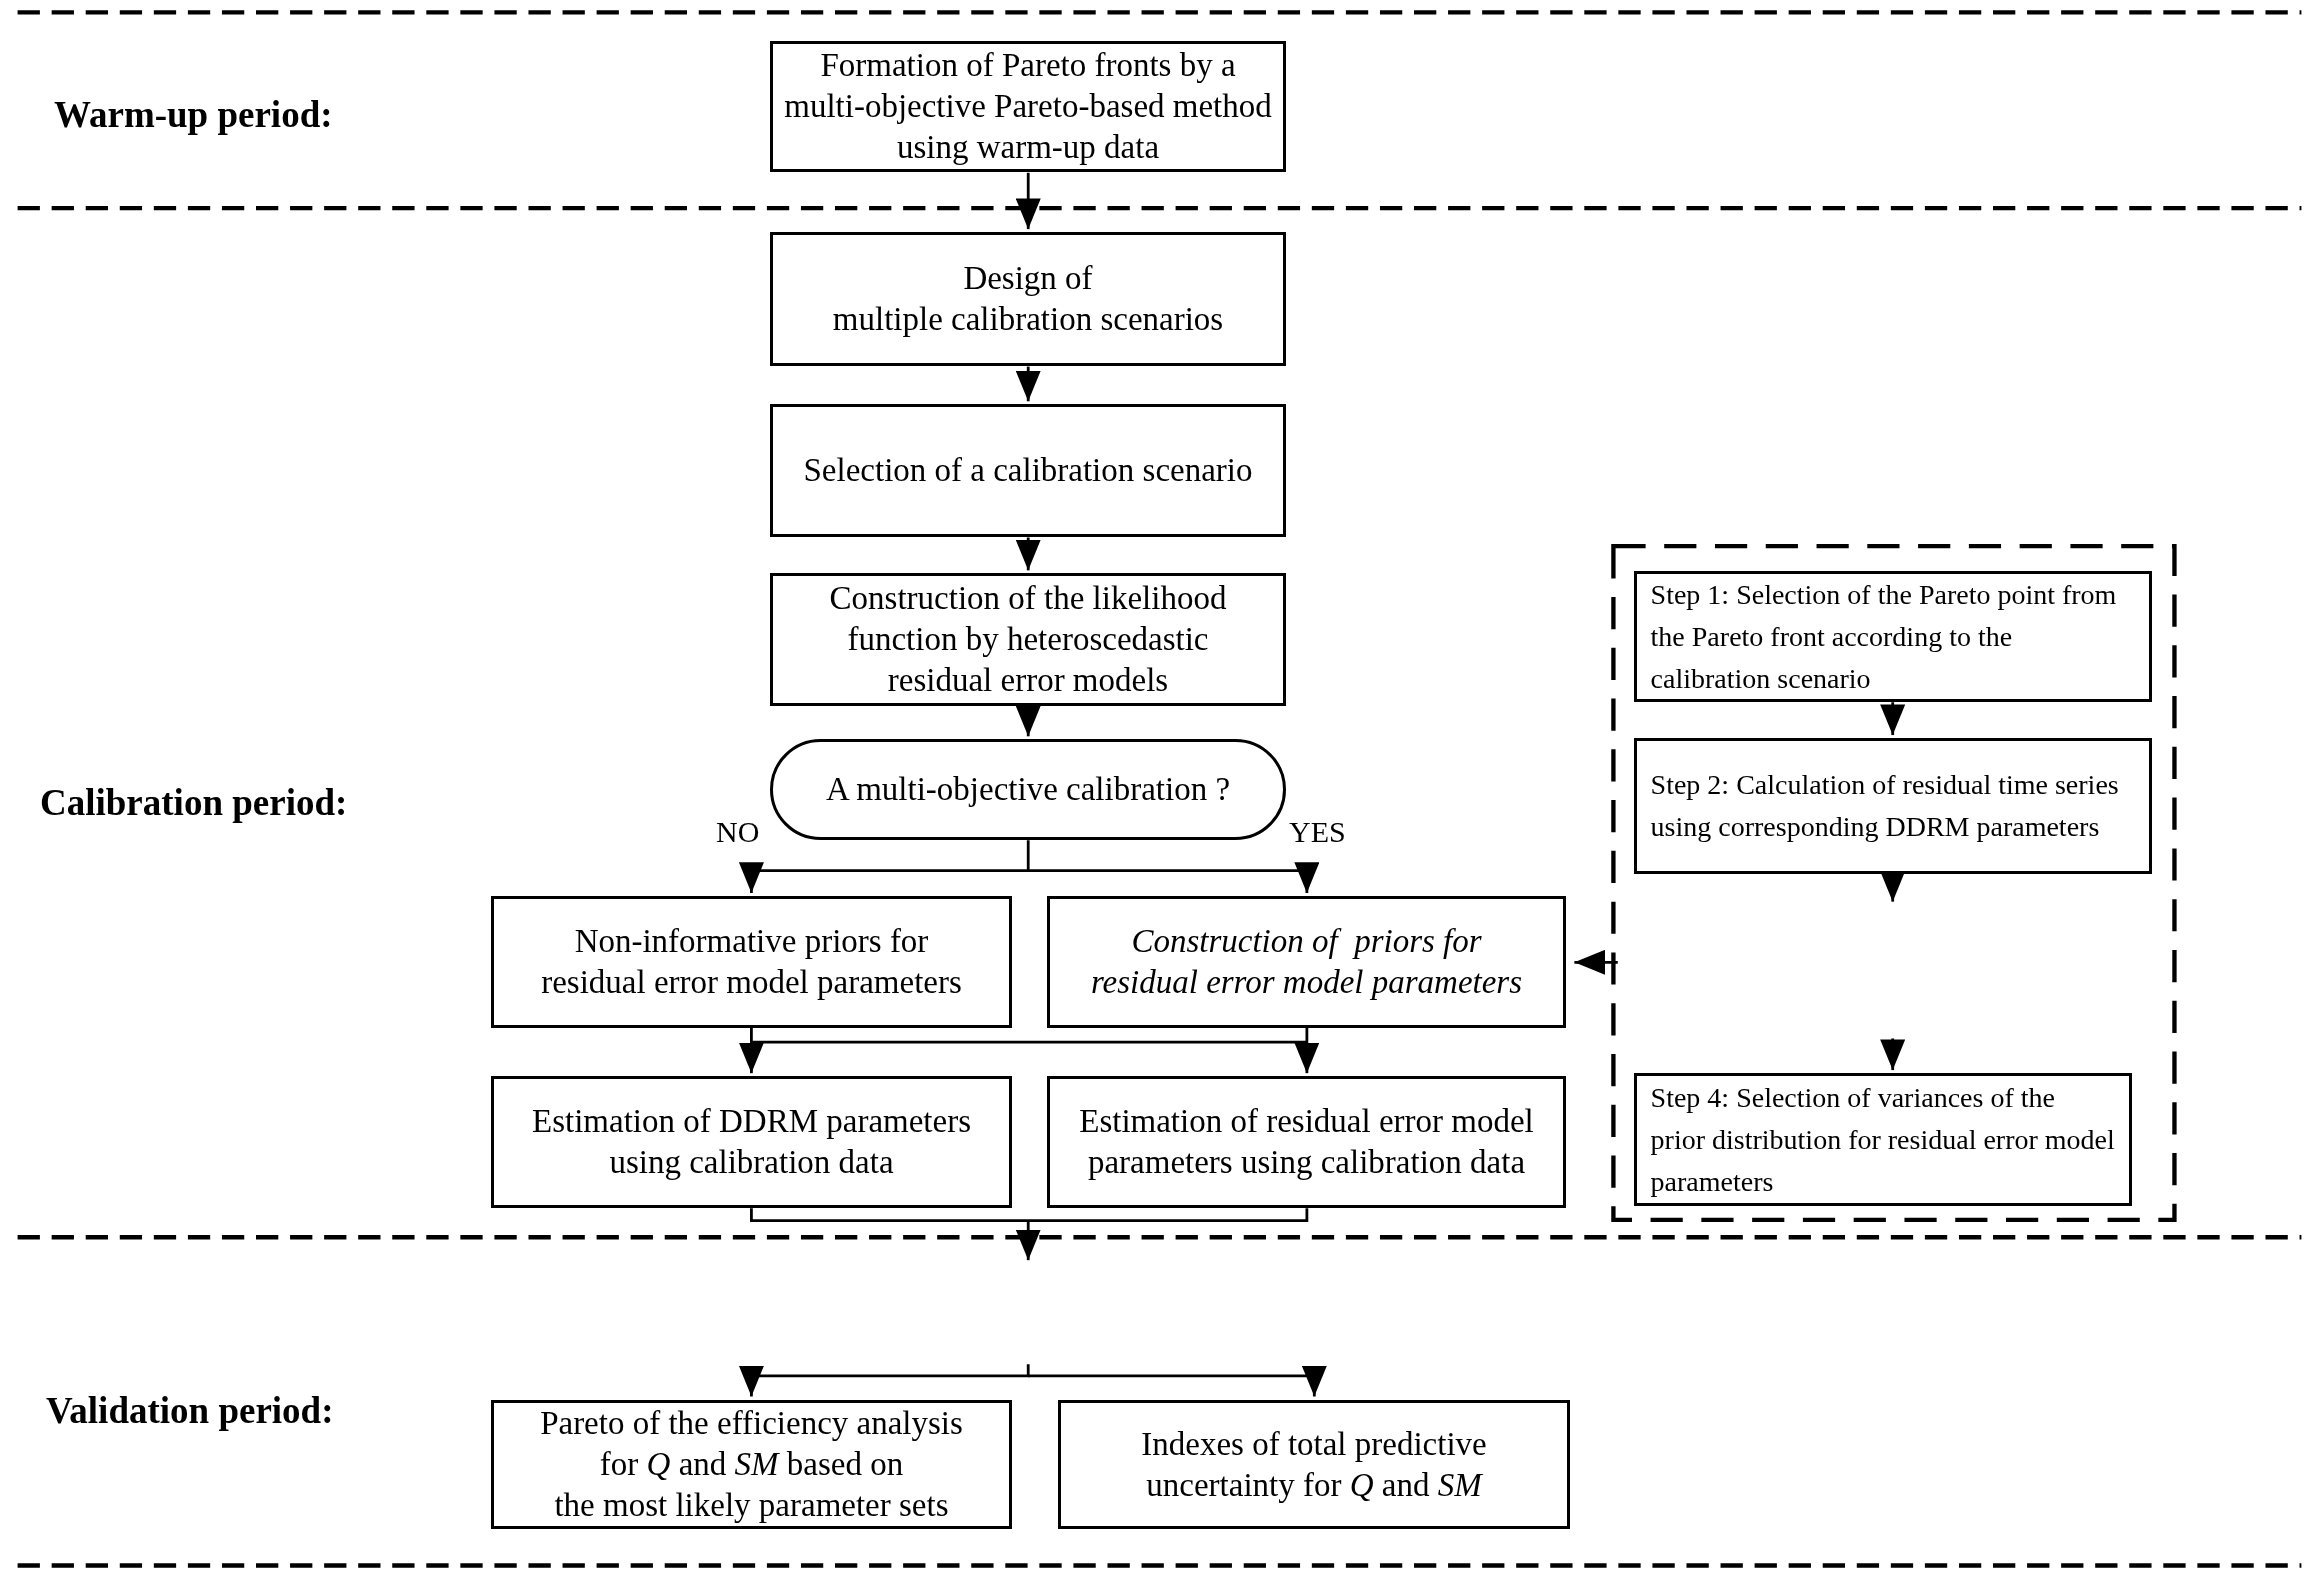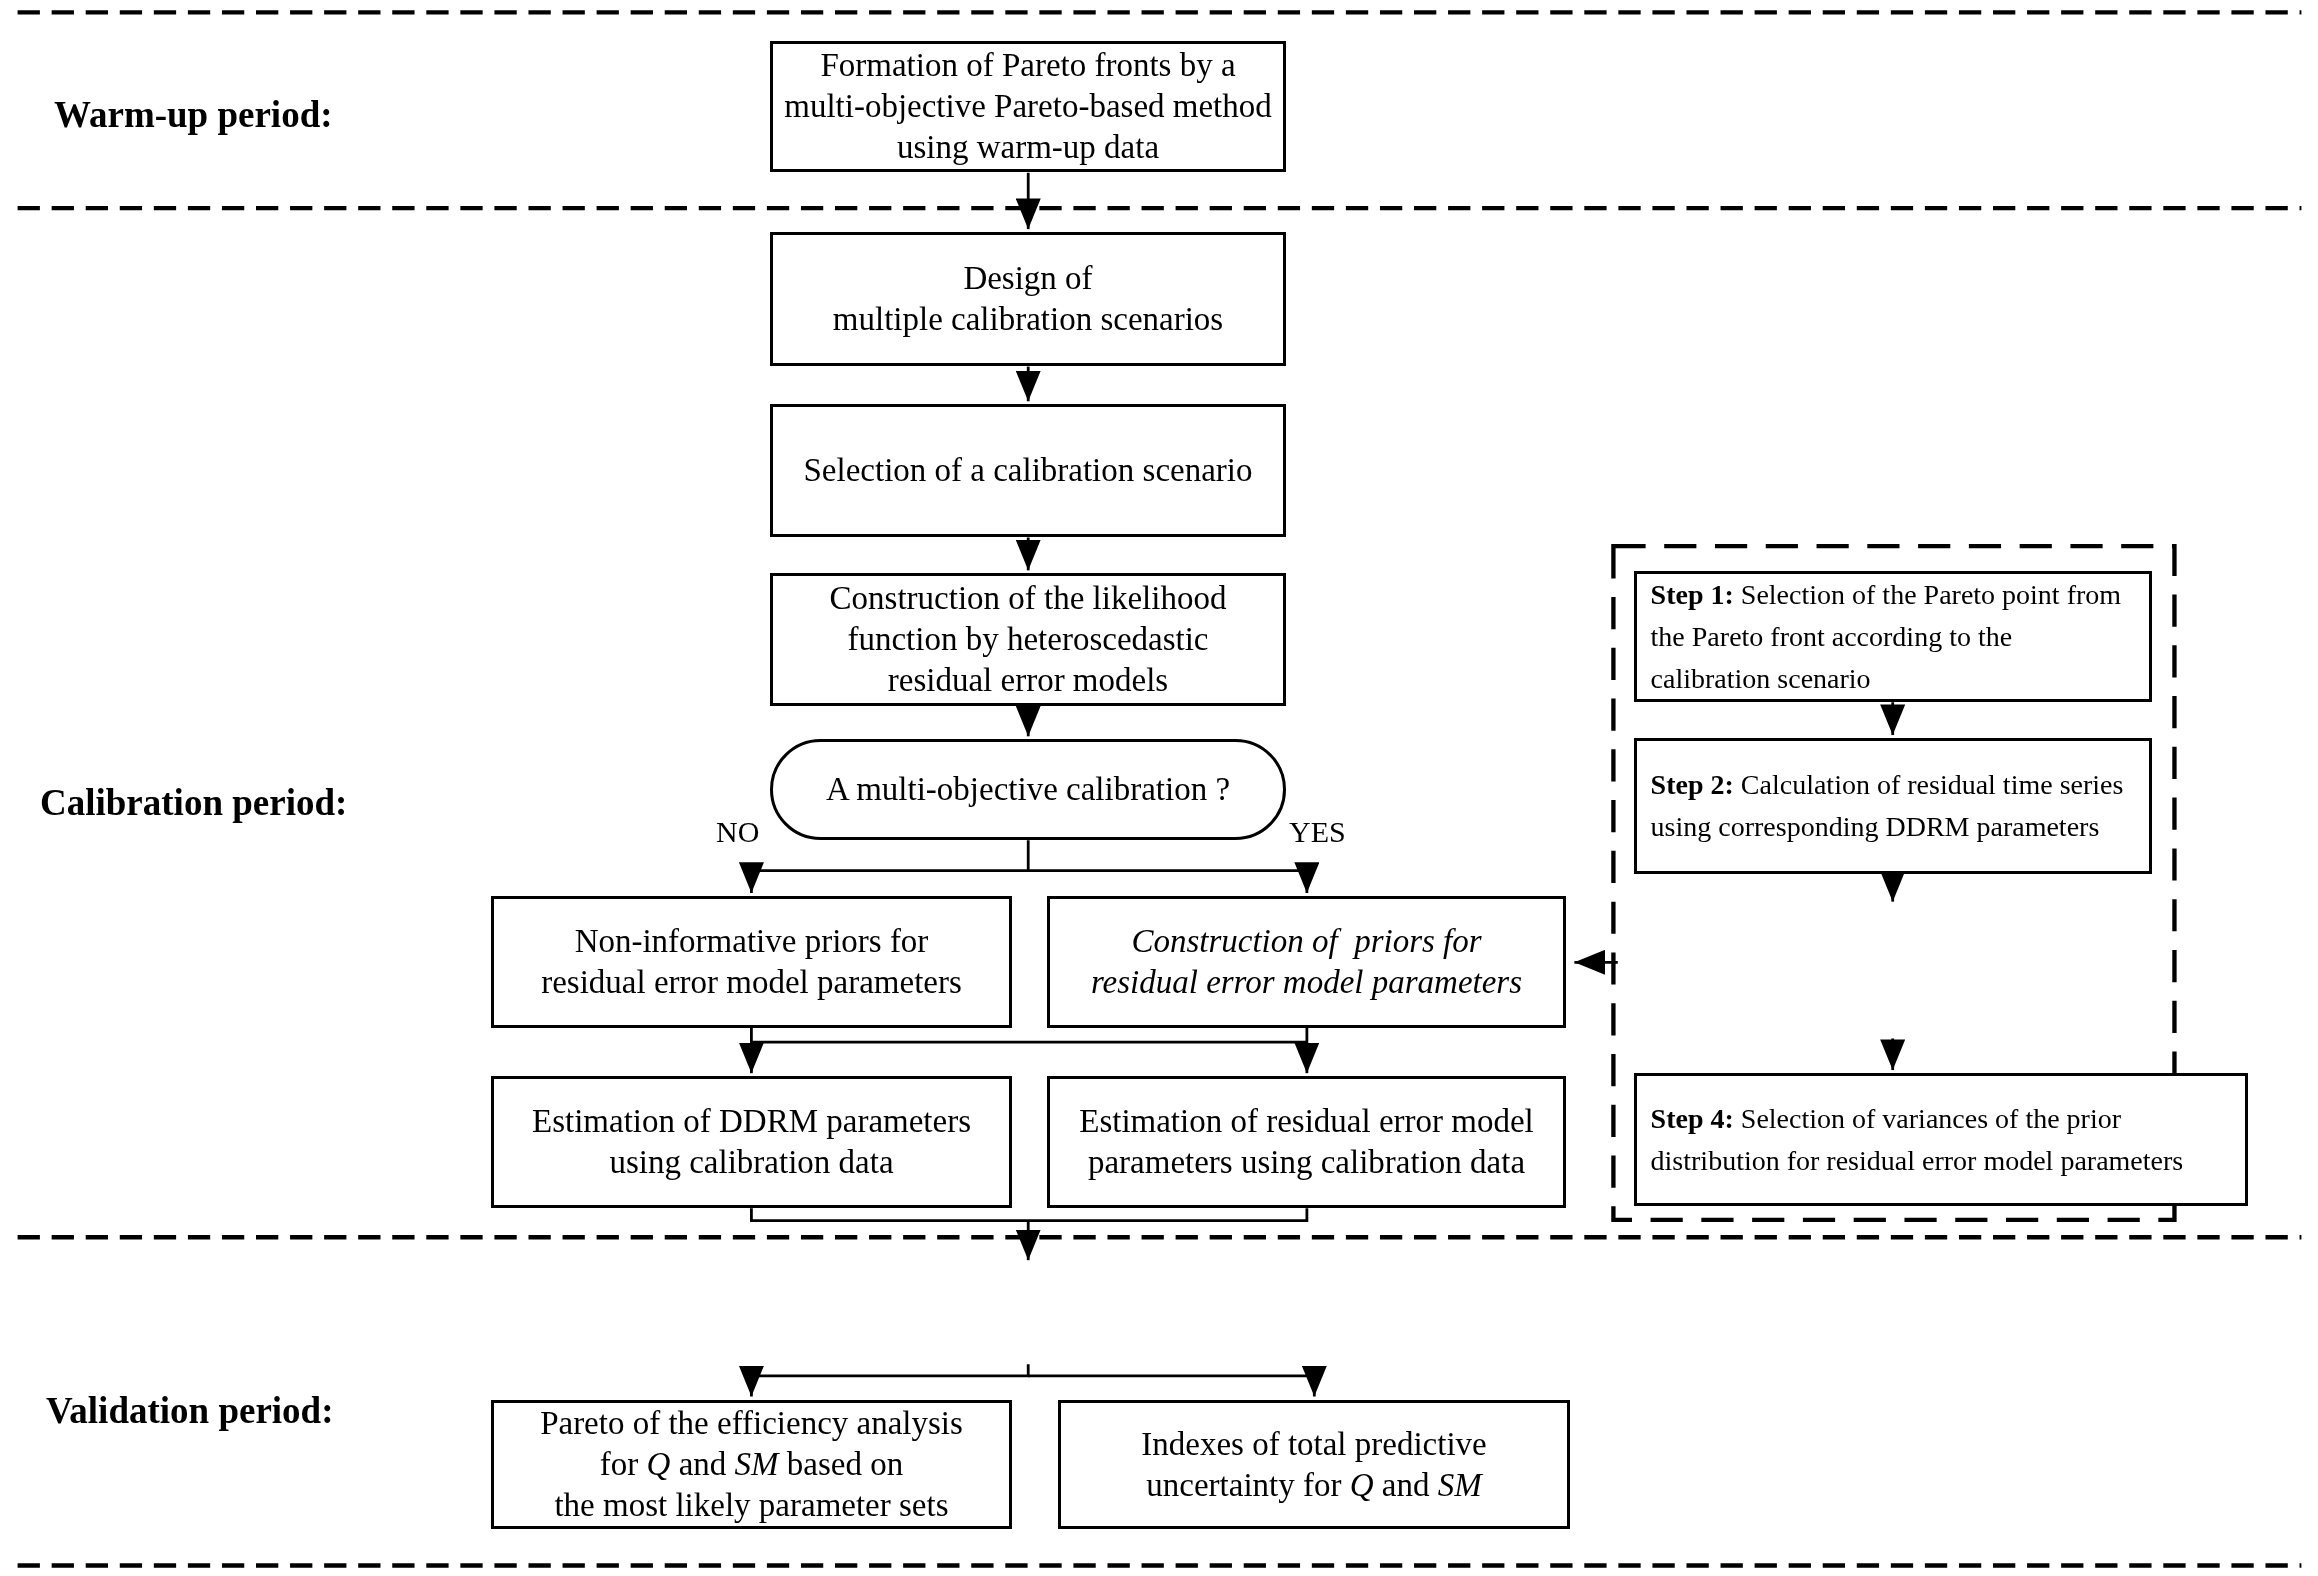--- a/index.html
+++ b/index.html
@@ -19,21 +19,21 @@
     position:absolute;box-sizing:border-box;border:3.7px solid #000;background:#fff;
     display:flex;align-items:center;justify-content:flex-start;text-align:left;
     font-size:28px;line-height:42px;padding:0 13.6px;
   }
   .period-label{
     position:absolute;font-weight:bold;font-size:37px;line-height:45px;white-space:nowrap;
   }
   .branch-label{
     position:absolute;font-size:30px;line-height:32px;white-space:nowrap;
   }
-  .bold{font-weight:bold;}
+  .bold{font-weight:normal;}
   .it{font-style:italic;}
 </style>
 </head>
 <body>
 
 <div class="canvas">
 
   <svg class="connectors" width="2319" height="1576" viewBox="0 0 3744 2545" xmlns="http://www.w3.org/2000/svg">
     <defs>
       <marker id="ah" viewBox="0 0 11 9" refX="11" refY="4.5" markerWidth="11" markerHeight="9" orient="auto" markerUnits="strokeWidth">
@@ -147,18 +147,18 @@
 
   <div class="step" style="left:1634px;top:571px;width:518px;height:131px;">
     <div><span class="bold">Step 1:</span><span> Selection of the Pareto point from the Pareto front according to the calibration scenario</span></div>
   </div>
 
   <div class="step" style="left:1634px;top:738px;width:518px;height:136px;">
     <div><span class="bold">Step 2:</span><span> Calculation of residual time series using corresponding DDRM parameters</span></div>
   </div>
 
 
-  <div class="step" style="left:1634px;top:1073px;width:614px;height:133px;">
+  <div class="step" style="left:1634px;top:1073px;width:498px;height:133px;">
     <div><span class="bold">Step 4:</span><span> Selection of variances of the prior distribution for residual error model parameters</span></div>
   </div>
 
 </div>
 
 
 </body></html>

